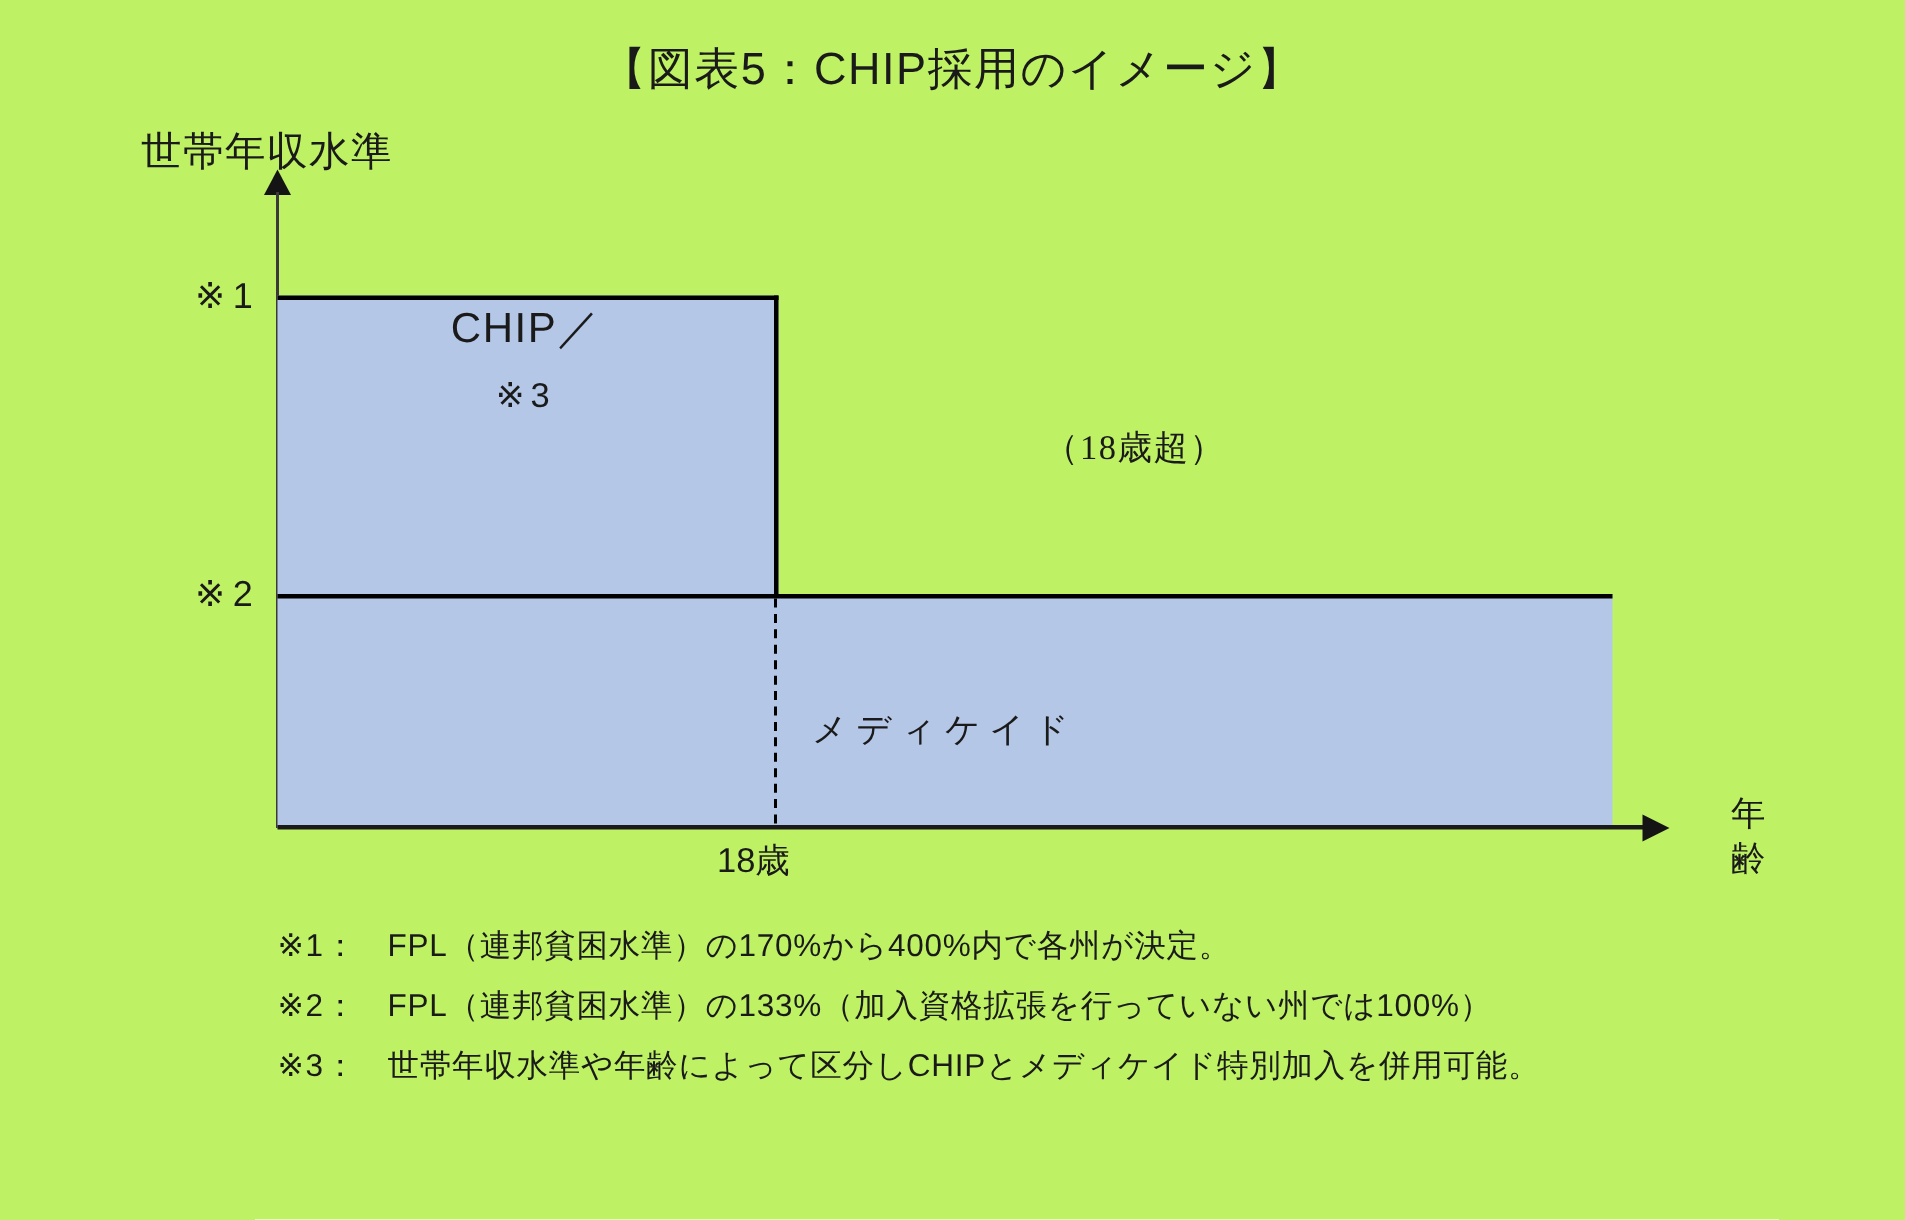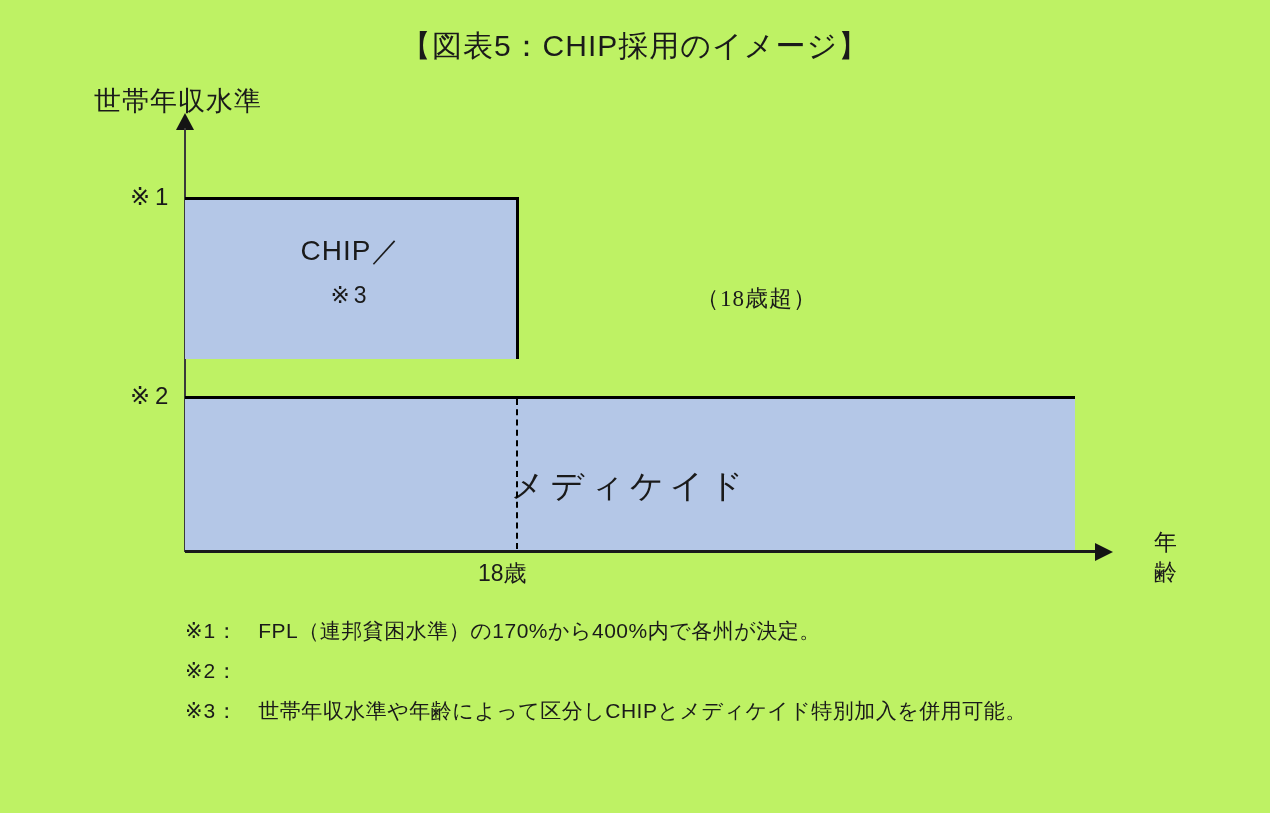--- a/index.html
+++ b/index.html
@@ -36,43 +36,42 @@
     border-right: 9px solid transparent;
     border-bottom: 17px solid #141414;
   }
 
   .marker { font-size: 24px; letter-spacing: 5px; white-space: nowrap; }
   .marker-1 { left: 130px; top: 183px; }
   .marker-2 { left: 130px; top: 382px; }
 
   .chip-box {
     left: 185px; top: 197px;
-    width: 334px; height: 162px;
+    width: 334px; height: 199px;
     border-top: 3px solid #000;
     border-right: 3px solid #000;
     box-sizing: border-box;
     display: flex;
     flex-direction: column;
     align-items: center;
-    padding-top: 32px;
   }
   .chip-line1 { font-size: 28px; letter-spacing: 1px; }
   .chip-line2 { font-size: 23px; margin-top: 18px; letter-spacing: 1px; }
   .chip-line3 { font-size: 23px; margin-top: 12px; letter-spacing: 4px; }
 
   .medicaid-region {
     left: 185px; top: 396px;
     width: 890px; height: 156px;
     border-top: 3px solid #000;
     box-sizing: border-box;
     display: flex;
     align-items: center;
     justify-content: center;
   }
-  .medicaid-label { font-size: 33px; letter-spacing: 6px; margin-top: 22px; }
+  .medicaid-label { font-size: 23px; letter-spacing: 6px; margin-top: 22px; }
 
   .dashed-line {
     left: 516px; top: 399px;
     height: 150px; width: 0;
     border-left: 2.5px dashed #000;
   }
 
   .x-axis-line {
     left: 185px; top: 550px;
     width: 912px; height: 3px;
@@ -143,20 +142,21 @@
   <div class="abs over-18">（18歳超）</div>
   <div class="abs x-label">年齢</div>
 
   <div class="abs footnotes">
     <div class="footnote-row">
       <span class="footnote-label">※1：</span>
       <span class="footnote-text">FPL（連邦貧困水準）の170%から400%内で各州が決定。</span>
     </div>
     <div class="footnote-row">
       <span class="footnote-label">※2：</span>
+      <span class="footnote-text">FPL（連邦貧困水準）の133%（加入資格拡張を行っていない州では100%）</span>
     </div>
     <div class="footnote-row">
       <span class="footnote-label">※3：</span>
       <span class="footnote-text">世帯年収水準や年齢によって区分しCHIPとメディケイド特別加入を併用可能。</span>
     </div>
   </div>
 
 
 </div>
 

